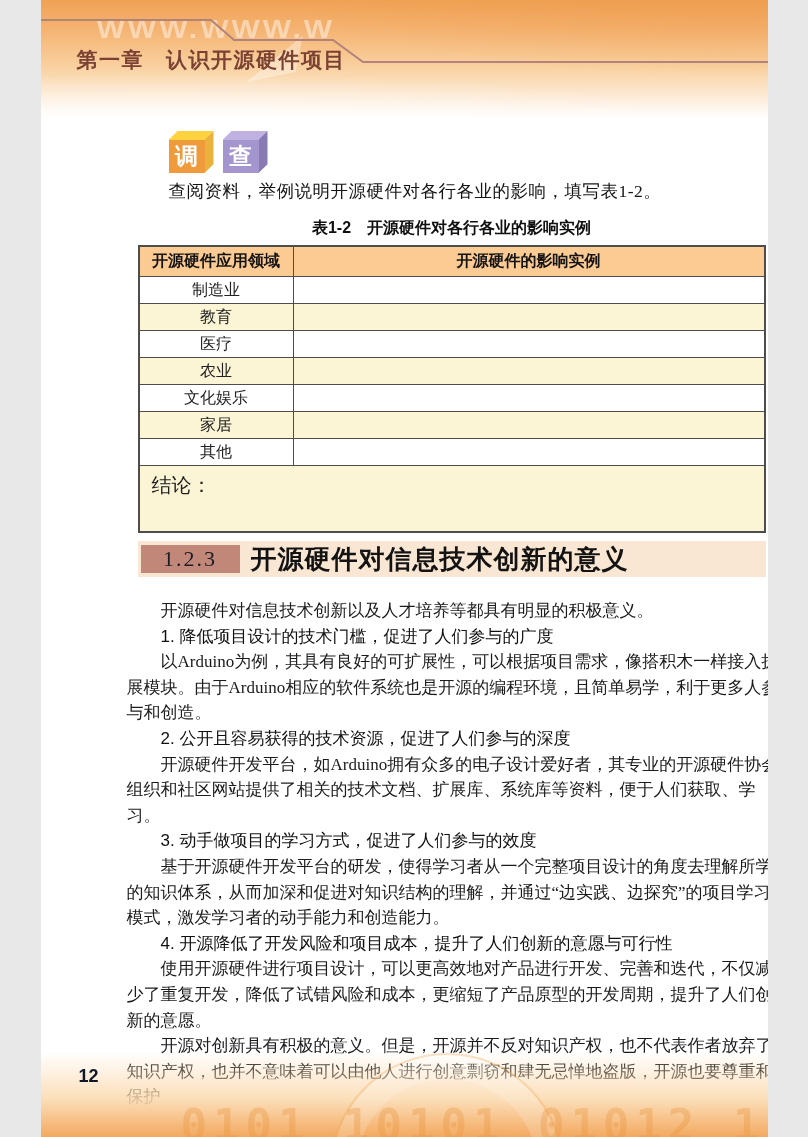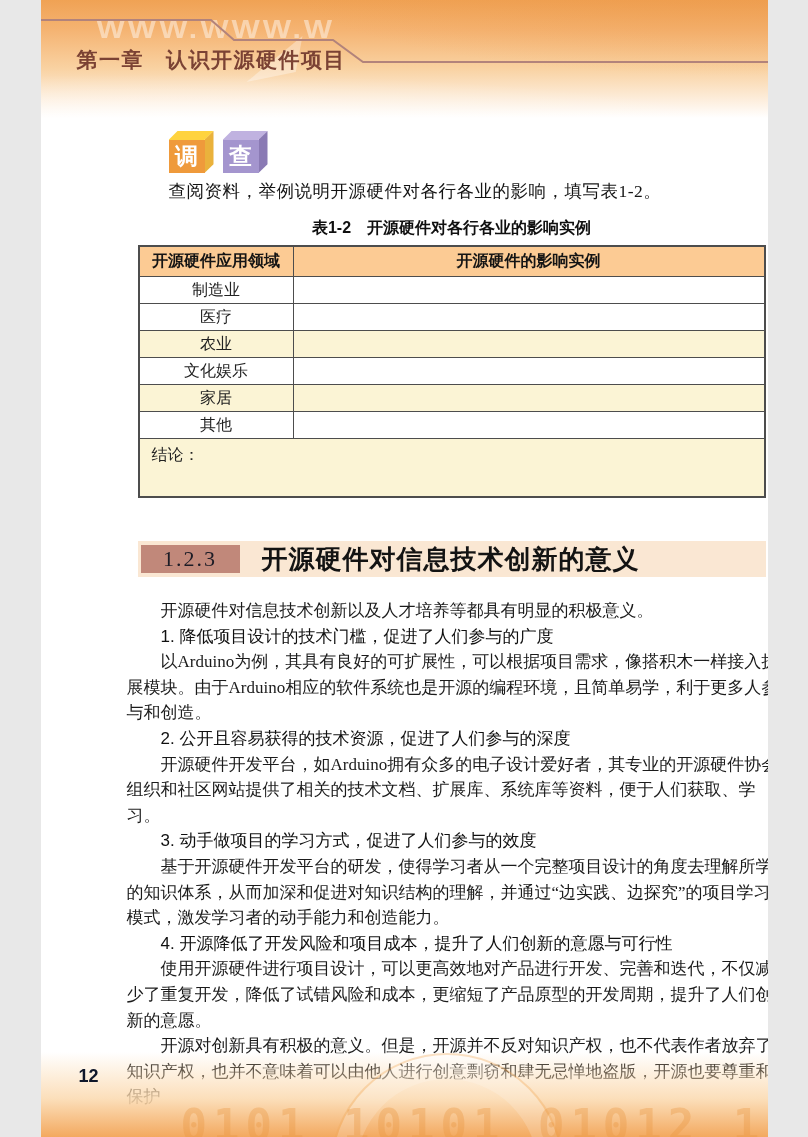--- a/index.html
+++ b/index.html
@@ -65,32 +65,32 @@
   table.impact th,table.impact td{border:1px solid #4d4d4d;padding:0;}
   table.impact{border:2px solid #4d4d4d;}
   table.impact th{
     height:29px;background:#fccb94;
     font-family:Liberation Mono, monospace;font-weight:bold;font-size:16px;color:#141414;
   }
   table.impact td.c1{width:153px;height:26px;text-align:center;font-size:16px;color:#222;}
   table.impact tr.alt td{background:#fbf4d5;}
   table.impact td.concl{
     height:47px;background:#fbf4d5;vertical-align:top;
-    font-size:16px;color:#222;padding:6px 0 4px 12px;
+    font-size:20px;color:#222;padding:6px 0 12px 12px;
   }
   
   .sec{position:absolute;left:97px;top:541px;width:628px;height:36px;background:#fae7d3;}
   .sec .numbox{
     position:absolute;left:3px;top:4px;width:99px;height:28px;background:#c1887a;
     display:flex;align-items:center;justify-content:center;
     font-family:"Liberation Serif","DejaVu Serif",serif;
     font-weight:normal;font-size:22px;letter-spacing:2px;color:#1d1c26;
   }
   .sec .sectitle{
-    position:absolute;left:124px;top:-1px;height:38px;display:flex;align-items:center;
+    position:absolute;left:113px;top:-1px;height:38px;display:flex;align-items:center;
     font-family:Liberation Sans, sans-serif;
     font-weight:bold;font-size:26px;color:#131313;letter-spacing:1px;white-space:nowrap;
   }
   
   .body-text{position:absolute;left:78px;top:598px;width:656px;font-size:17px;line-height:25.6px;margin-left:8px;}
   .body-text p{margin:0;text-indent:34px;}
   .body-text p.num-heading{
     font-family:"Liberation Sans","DejaVu Sans",sans-serif;font-weight:normal;color:#101010;
   }
   
@@ -147,20 +147,24 @@
   <table class="impact">
     <thead>
       <tr>
         <th style="width:153px">开源硬件应用领域</th>
         <th>开源硬件的影响实例</th>
       </tr>
     </thead>
     <tbody>
         <tr>
           <td class="c1">制造业</td>
+          <td></td>
+        </tr>
+        <tr class="alt">
+          <td class="c1">教育</td>
           <td></td>
         </tr>
         <tr>
           <td class="c1">医疗</td>
           <td></td>
         </tr>
         <tr class="alt">
           <td class="c1">农业</td>
           <td></td>
         </tr>

